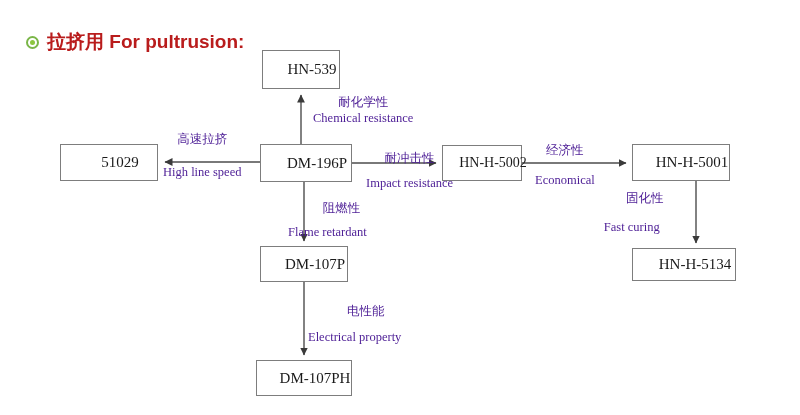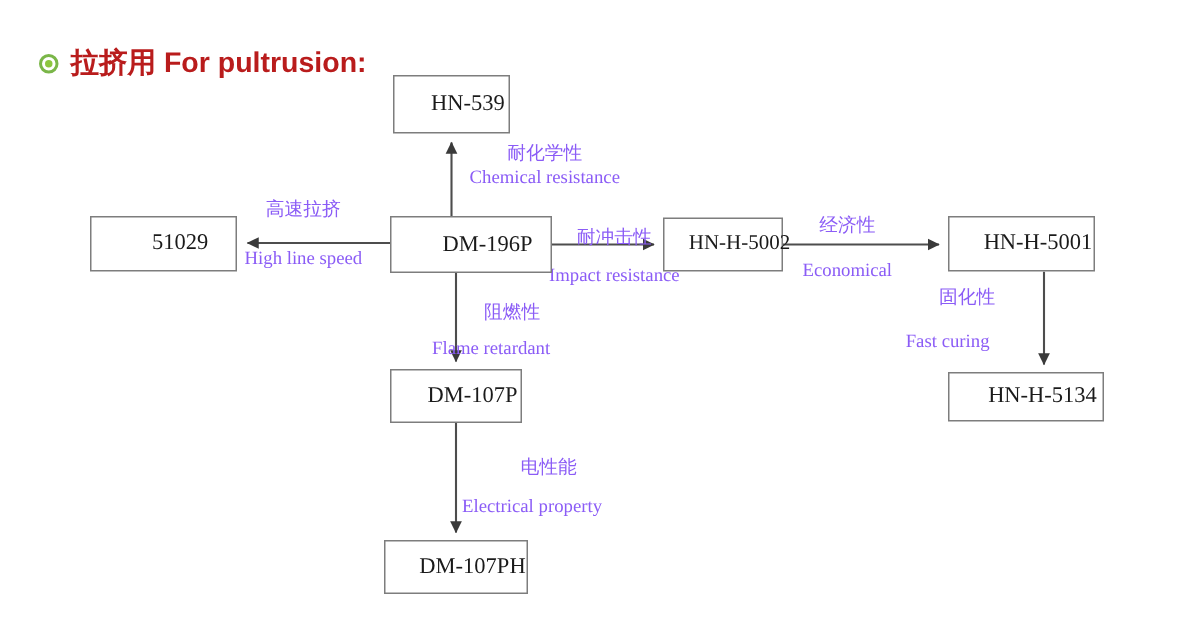--- a/index.html
+++ b/index.html
@@ -68,21 +68,21 @@
     color: #1a1a1a;
     white-space: nowrap;
     z-index: 3;
     padding-left: 22px;
   }
 
   
   .edge-label {
     position: absolute;
     white-space: nowrap;
-    color: #8b5cf6;
+    color: #4c1d95;
     z-index: 2;
     background: transparent;
   }
   .edge-label .cn {
     font-family: "DejaVu Sans", sans-serif;
     font-size: 12.5px;
     display: block;
     text-align: center;
   }
   .edge-label .en {
@@ -136,21 +136,21 @@
   </svg>
 
   <div class="node" style="left:262px; top:50px; width:78px; height:39px;">
     <span>HN-539</span>
   </div>
 
   <div class="node" style="left:60px; top:144px; width:98px; height:37px;">
     <span>51029</span>
   </div>
 
-  <div class="node" style="left:260px; top:144px; width:108px; height:38px;">
+  <div class="node" style="left:260px; top:144px; width:92px; height:38px;">
     <span>DM-196P</span>
   </div>
 
   <div class="node" style="left:442px; top:145px; width:80px; height:36px; font-size:14px;">
     <span>HN-H-5002</span>
   </div>
 
   <div class="node" style="left:632px; top:144px; width:98px; height:37px;">
     <span>HN-H-5001</span>
   </div>

